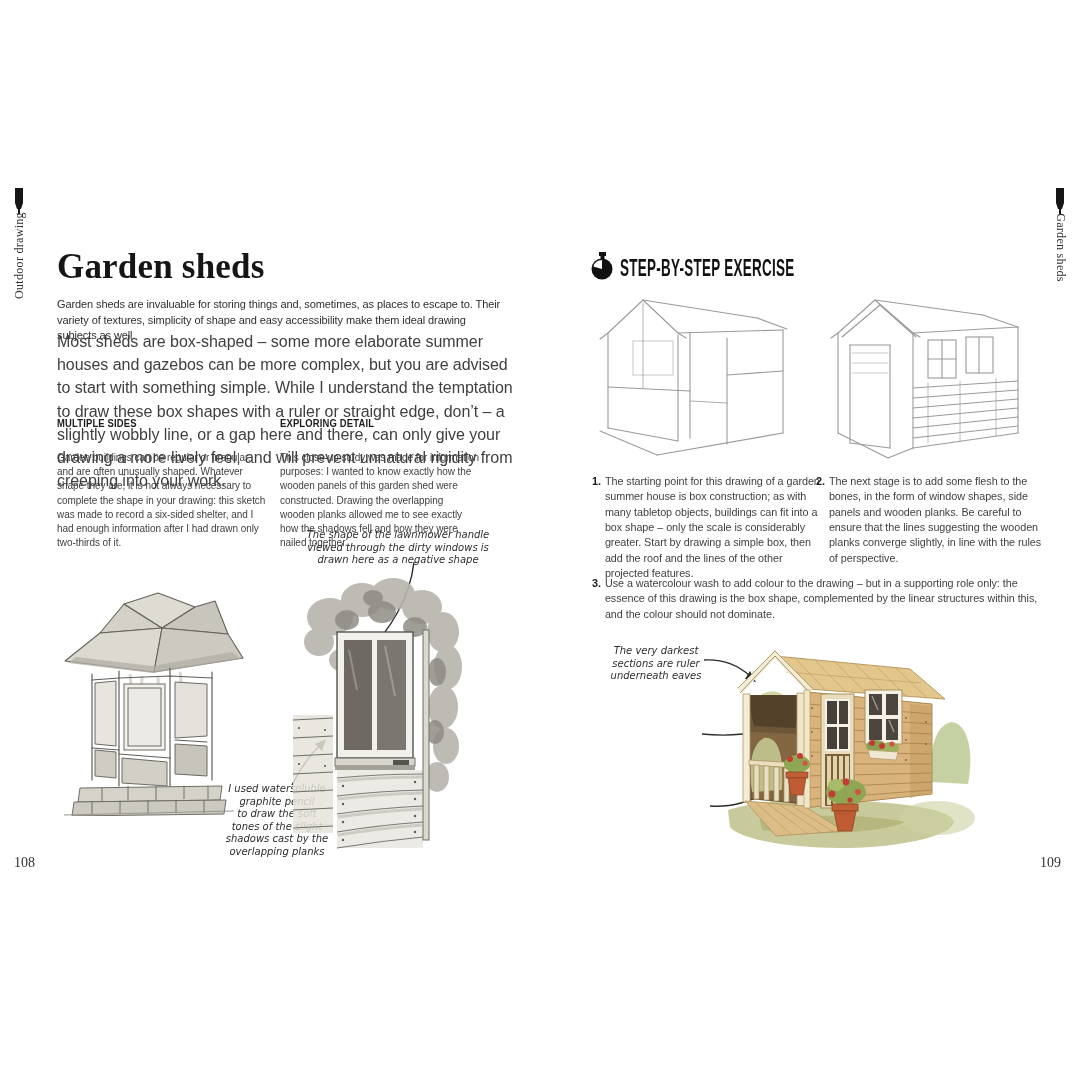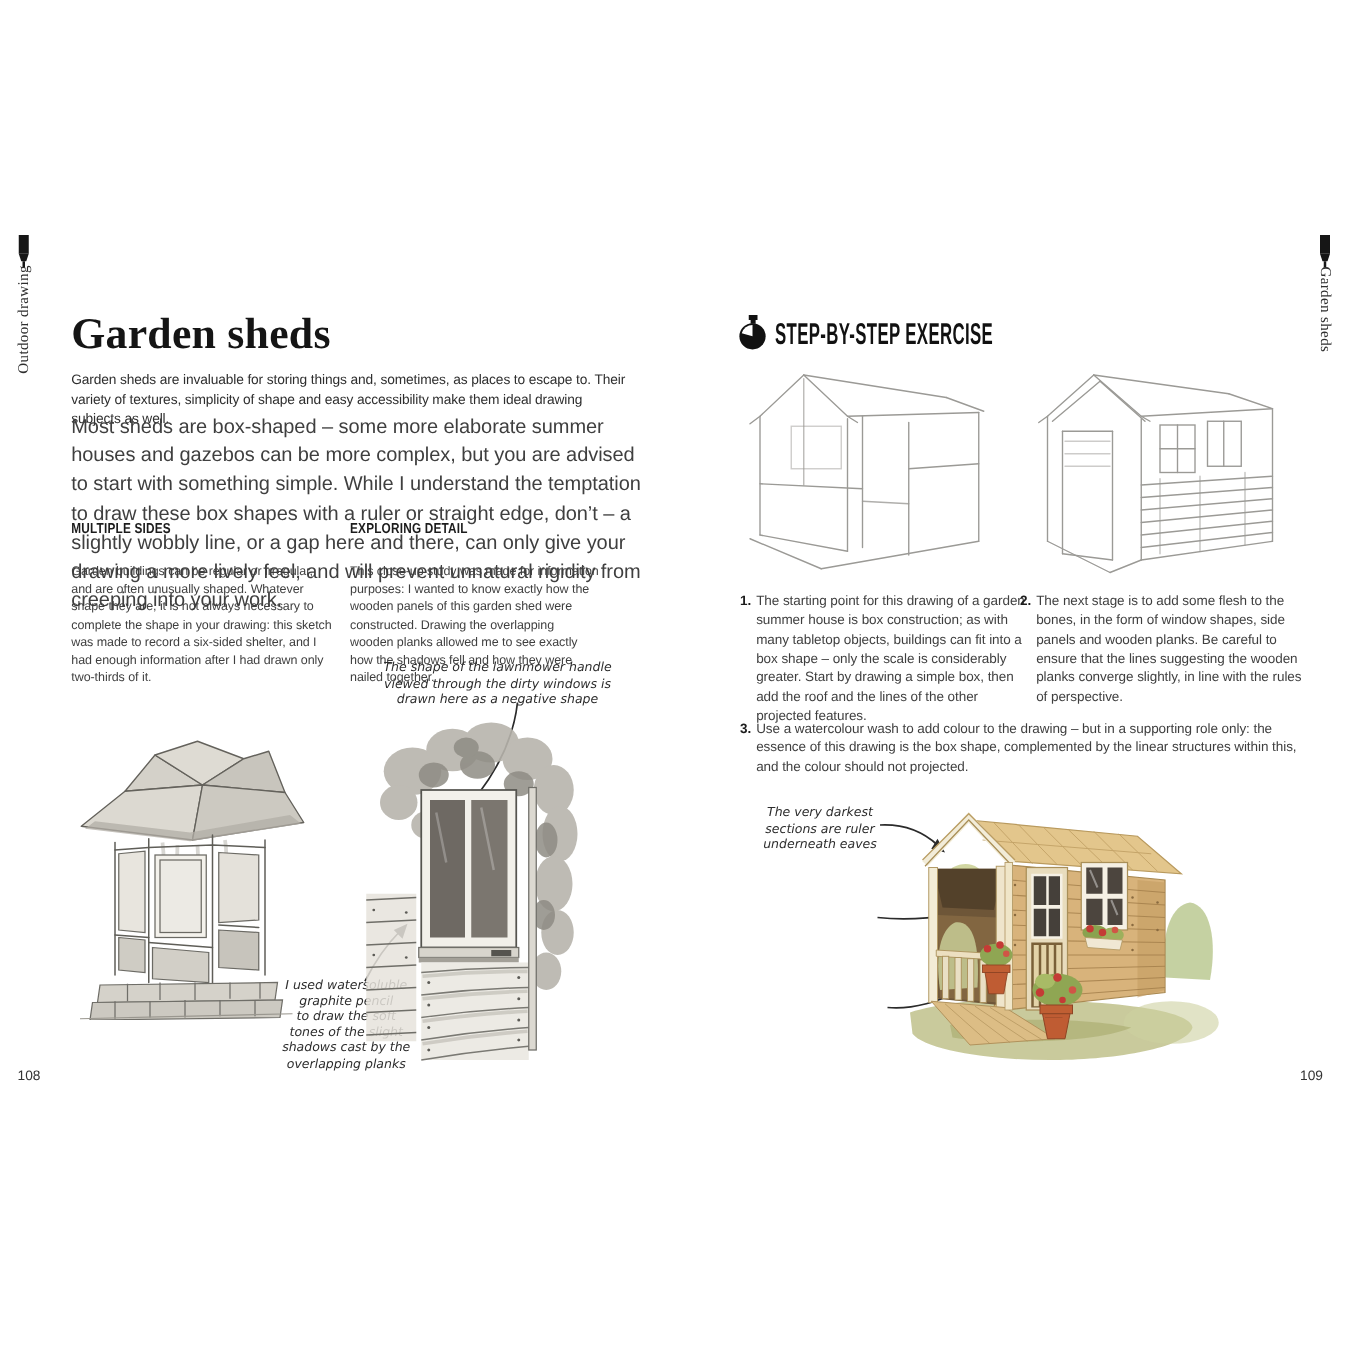--- a/index.html
+++ b/index.html
@@ -13,21 +13,21 @@
   .colhead{font-weight:800;font-size:11.5px;color:#1c1c1c;display:inline-block;
            transform:scaleX(.82);transform-origin:left;white-space:nowrap;letter-spacing:.2px;}
   .coltxt{font-size:10px;line-height:1.42;margin-top:20px;letter-spacing:-.05px;}
   .bighead{font-weight:800;font-size:24px;color:#111;display:inline-block;
            transform:scaleX(.56);transform-origin:left;white-space:nowrap;letter-spacing:.5px;}
   .annot{font-family:"DejaVu Sans",sans-serif;font-style:italic;font-size:10px;line-height:1.25;
          color:#2c2c2c;white-space:pre-line;text-align:center;}
   .step{display:flex;font-size:10.8px;line-height:1.42;letter-spacing:-.05px;}
   .step .num{font-weight:800;color:#1c1c1c;margin-right:4px;}
   .vtext{font-family:"Liberation Serif",serif;font-size:12px;color:#2e2e2e;text-align:center;letter-spacing:.3px;}
-  .pagenum{font-family:Liberation Sans, sans-serif;font-size:11px;color:#333;}
+  .pagenum{font-family:Liberation Serif, serif;font-size:14px;color:#333;}
   svg{display:block;}
 </style>
 </head>
 <body>
 
 <div class="canvas">
 
   <svg class="abs" style="left:13px;top:188px" width="12" height="28" viewBox="0 0 12 28">
     <rect x="2" y="0" width="8" height="15" fill="#161616"></rect>
     <polygon points="2,15 10,15 8,21 4,21" fill="#161616"></polygon>
@@ -265,21 +265,21 @@
   <div class="abs step" style="left:592px;top:474px;width:230px">
     <span class="num">1.</span>
     <span class="txt">The starting point for this drawing of a garden summer house is box construction; as with many tabletop objects, buildings can fit into a box shape – only the scale is considerably greater. Start by drawing a simple box, then add the roof and the lines of the other projected features.</span>
   </div>
   <div class="abs step" style="left:816px;top:474px;width:232px">
     <span class="num">2.</span>
     <span class="txt">The next stage is to add some flesh to the bones, in the form of window shapes, side panels and wooden planks. Be careful to ensure that the lines suggesting the wooden planks converge slightly, in line with the rules of perspective.</span>
   </div>
   <div class="abs step" style="left:592px;top:576px;width:456px">
     <span class="num">3.</span>
-    <span class="txt">Use a watercolour wash to add colour to the drawing – but in a supporting role only: the essence of this drawing is the box shape, complemented by the linear structures within this, and the colour should not projected.</span>
+    <span class="txt">Use a watercolour wash to add colour to the drawing – but in a supporting role only: the essence of this drawing is the box shape, complemented by the linear structures within this, and the colour should not dominate.</span>
   </div>
 
   <div class="abs annot" style="left:604px;top:645px;width:104px">The very darkest
 sections are ruler
 underneath eaves</div>
 
   <svg class="abs" style="left:700px;top:652px" width="60" height="34" viewBox="0 0 60 34">
     <path d="M4,8 C24,7 38,13 50,24" stroke="#2b2b2b" stroke-width="1.4" fill="none"></path>
     <polygon points="56,30 45,27 50,19" fill="#2b2b2b"></polygon>
   </svg>

